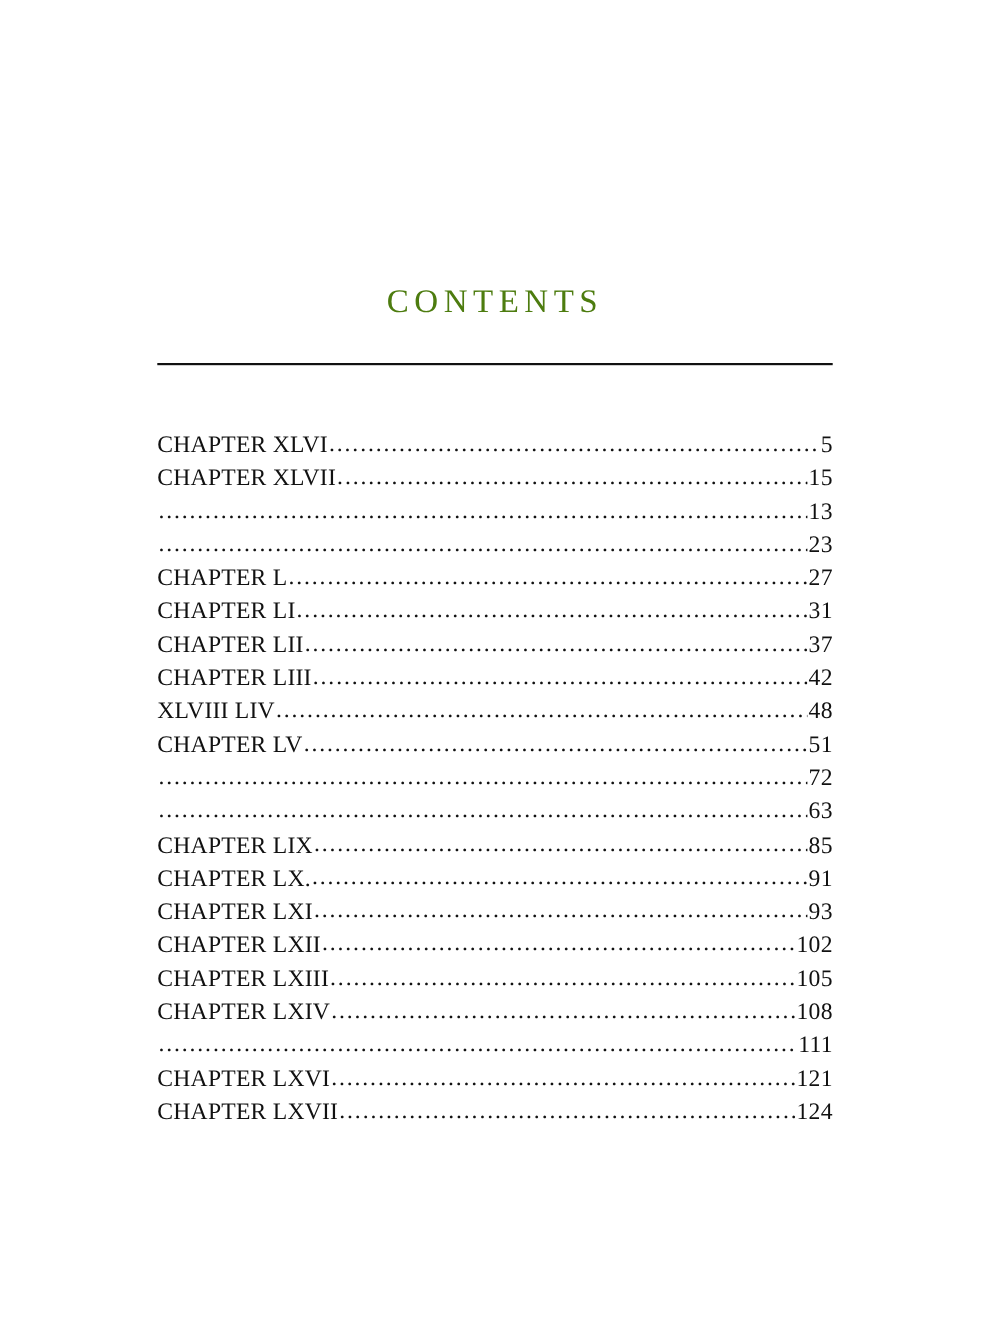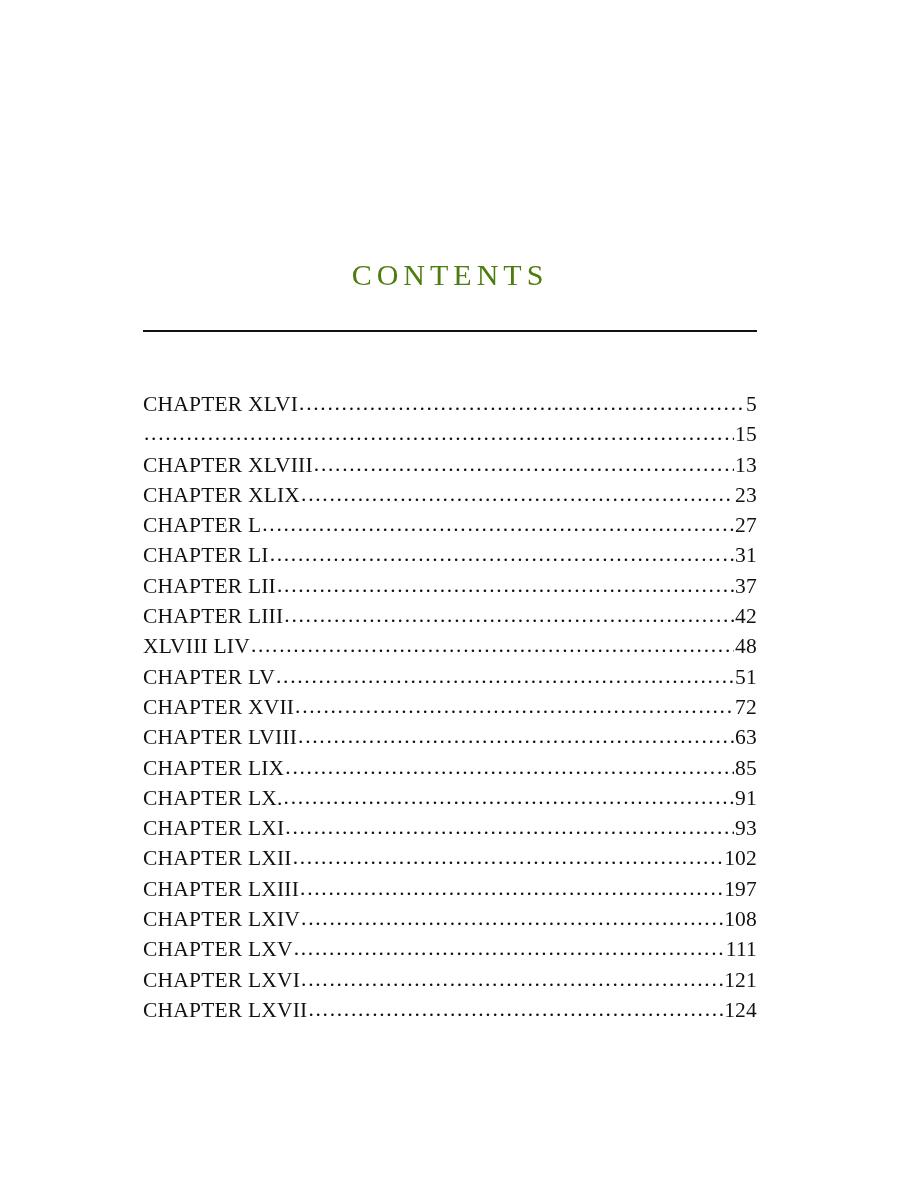--- a/index.html
+++ b/index.html
@@ -82,30 +82,29 @@
 
   <div class="rule"></div>
 
   <div class="toc-list">
       <div class="toc-row">
         <span class="toc-label">CHAPTER XLVI</span>
         <span class="toc-dots">....................................................................................</span>
         <span class="toc-page">5</span>
       </div>
       <div class="toc-row">
+        <span class="toc-label">CHAPTER XLVII</span>
         <span class="toc-dots">....................................................................................</span>
         <span class="toc-page">15</span>
       </div>
       <div class="toc-row">
-        <span class="toc-label">CHAPTER XLVIII</span>
         <span class="toc-dots">....................................................................................</span>
         <span class="toc-page">13</span>
       </div>
       <div class="toc-row">
-        <span class="toc-label">CHAPTER XLIX</span>
         <span class="toc-dots">....................................................................................</span>
         <span class="toc-page">23</span>
       </div>
       <div class="toc-row">
         <span class="toc-label">CHAPTER L</span>
         <span class="toc-dots">....................................................................................</span>
         <span class="toc-page">27</span>
       </div>
       <div class="toc-row">
         <span class="toc-label">CHAPTER LI</span>
@@ -126,26 +125,24 @@
         <span class="toc-label">XLVIII LIV</span>
         <span class="toc-dots">....................................................................................</span>
         <span class="toc-page">48</span>
       </div>
       <div class="toc-row">
         <span class="toc-label">CHAPTER LV</span>
         <span class="toc-dots">....................................................................................</span>
         <span class="toc-page">51</span>
       </div>
       <div class="toc-row">
-        <span class="toc-label">CHAPTER XVII</span>
         <span class="toc-dots">....................................................................................</span>
         <span class="toc-page">72</span>
       </div>
       <div class="toc-row">
-        <span class="toc-label">CHAPTER LVIII</span>
         <span class="toc-dots">....................................................................................</span>
         <span class="toc-page">63</span>
       </div>
       <div class="toc-row">
         <span class="toc-label">CHAPTER LIX</span>
         <span class="toc-dots">....................................................................................</span>
         <span class="toc-page">85</span>
       </div>
       <div class="toc-row">
         <span class="toc-label">CHAPTER LX.</span>
@@ -158,29 +155,28 @@
         <span class="toc-page">93</span>
       </div>
       <div class="toc-row">
         <span class="toc-label">CHAPTER LXII</span>
         <span class="toc-dots">....................................................................................</span>
         <span class="toc-page">102</span>
       </div>
       <div class="toc-row">
         <span class="toc-label">CHAPTER LXIII</span>
         <span class="toc-dots">....................................................................................</span>
-        <span class="toc-page">197</span>
+        <span class="toc-page">105</span>
       </div>
       <div class="toc-row">
         <span class="toc-label">CHAPTER LXIV</span>
         <span class="toc-dots">....................................................................................</span>
         <span class="toc-page">108</span>
       </div>
       <div class="toc-row">
-        <span class="toc-label">CHAPTER LXV</span>
         <span class="toc-dots">....................................................................................</span>
         <span class="toc-page">111</span>
       </div>
       <div class="toc-row">
         <span class="toc-label">CHAPTER LXVI</span>
         <span class="toc-dots">....................................................................................</span>
         <span class="toc-page">121</span>
       </div>
       <div class="toc-row">
         <span class="toc-label">CHAPTER LXVII</span>

